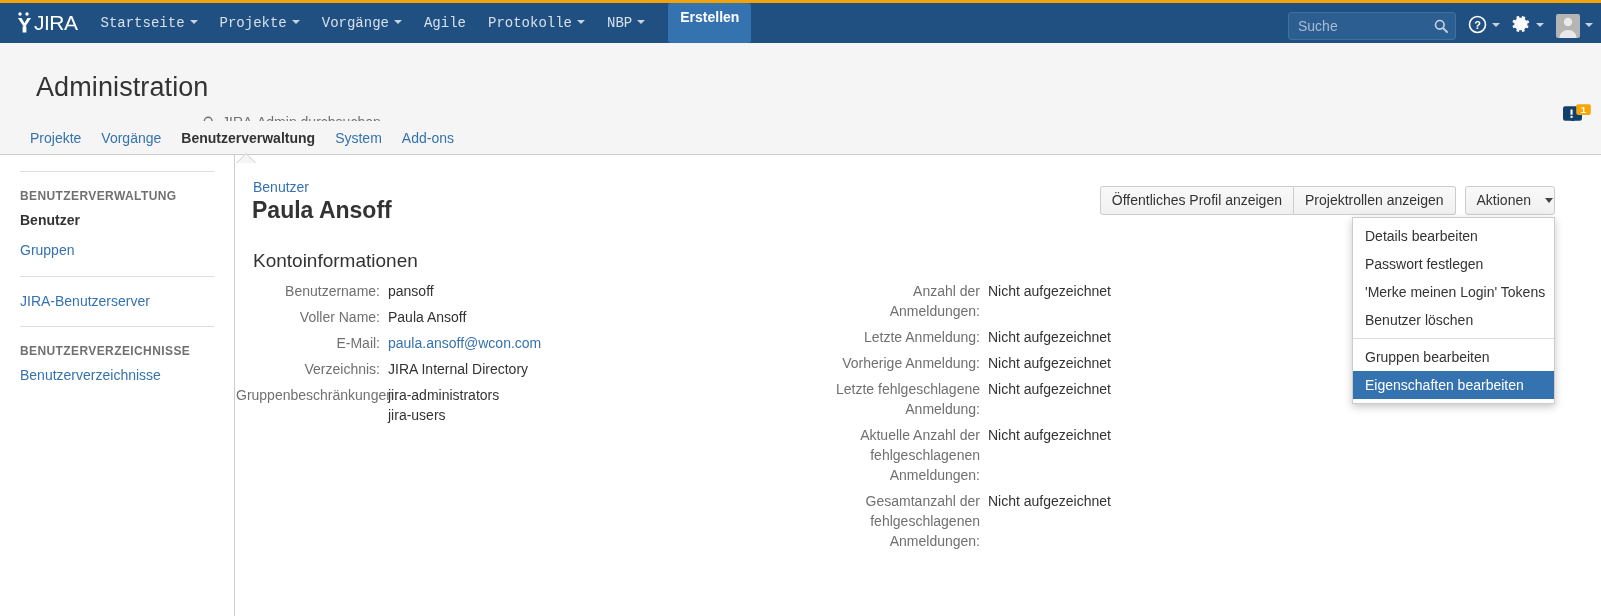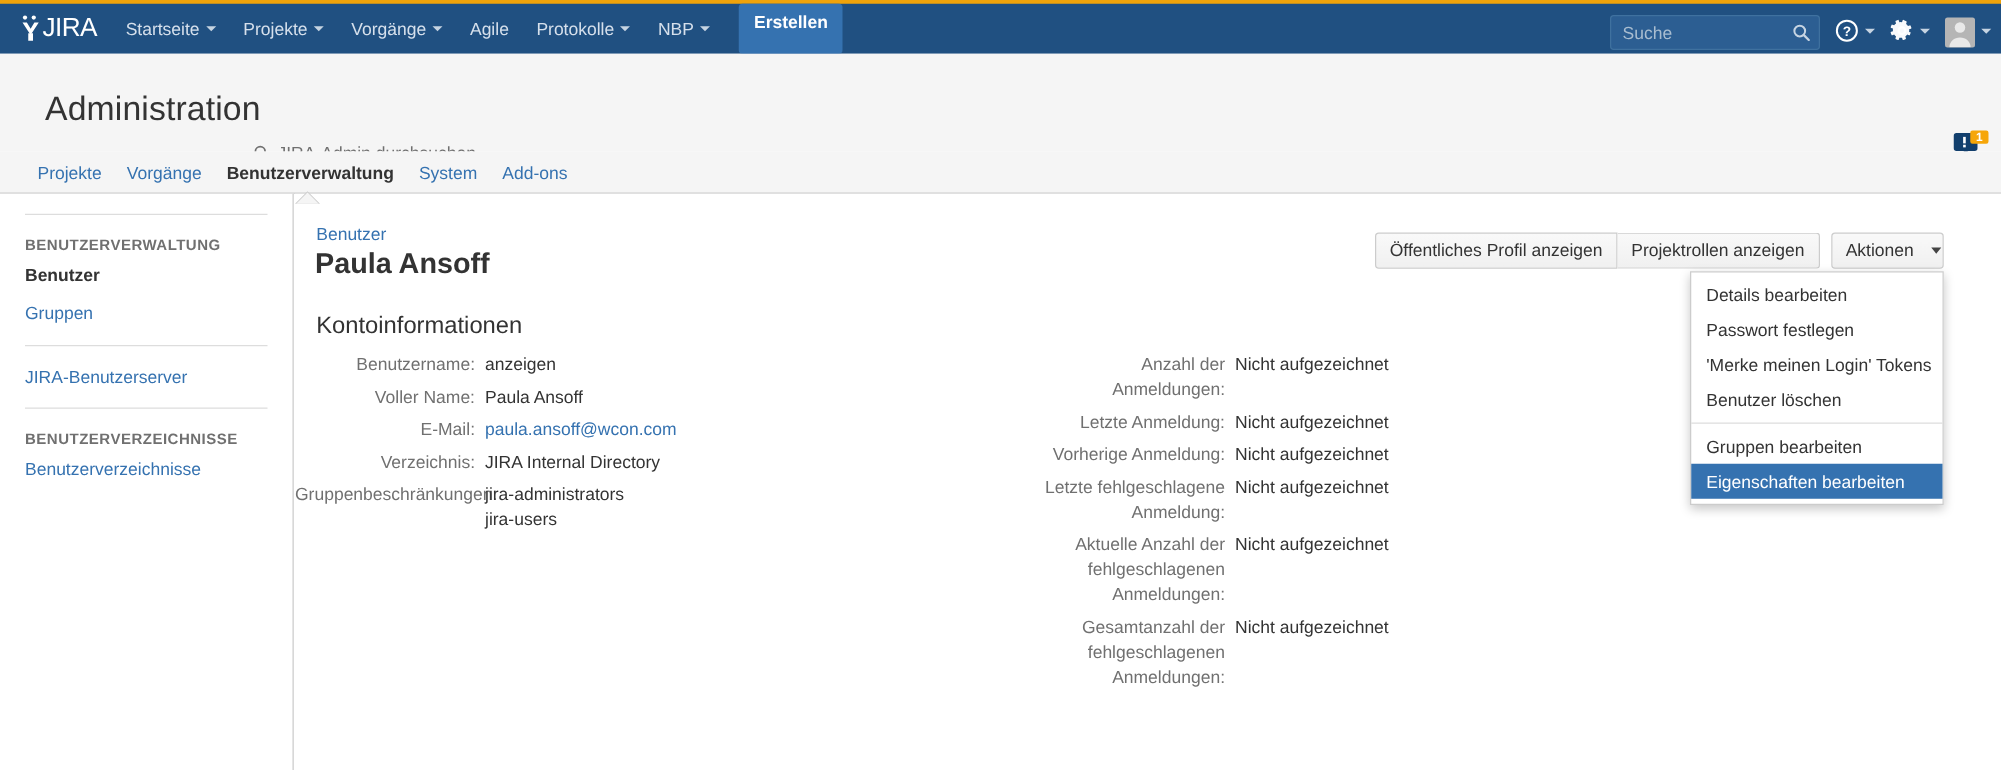--- a/index.html
+++ b/index.html
@@ -55,20 +55,21 @@
     height: 40px;
   }
   .nav-item {
     color: #d6e0ec;
     font-size: 14px;
     padding: 0 11px;
     height: 40px;
     line-height: 40px;
     cursor: pointer;
     white-space: nowrap;
+    font-family: Liberation Mono, monospace;
   }
   .caret {
     display: inline-block;
     width: 0; height: 0;
     border-left: 4px solid transparent;
     border-right: 4px solid transparent;
     border-top: 4px solid #c6d4e2;
     margin-left: 5px;
     vertical-align: middle;
     position: relative;
@@ -561,21 +562,21 @@
     <div class="dd-item">'Merke meinen Login' Tokens</div>
     <div class="dd-item">Benutzer löschen</div>
     <div class="dd-sep"></div>
     <div class="dd-item">Gruppen bearbeiten</div>
     <div class="dd-item selected">Eigenschaften bearbeiten</div>
   </div>
 
   <div class="col-left">
     <div class="dl-row">
       <div class="dl-term">Benutzername:</div>
-      <div class="dl-def">anzeigen</div>
+      <div class="dl-def">pansoff</div>
     </div>
     <div class="dl-row">
       <div class="dl-term">Voller Name:</div>
       <div class="dl-def">Paula Ansoff</div>
     </div>
     <div class="dl-row">
       <div class="dl-term">E-Mail:</div>
       <div class="dl-def">
         <span class="link">paula.ansoff@wcon.com</span>
       </div>

